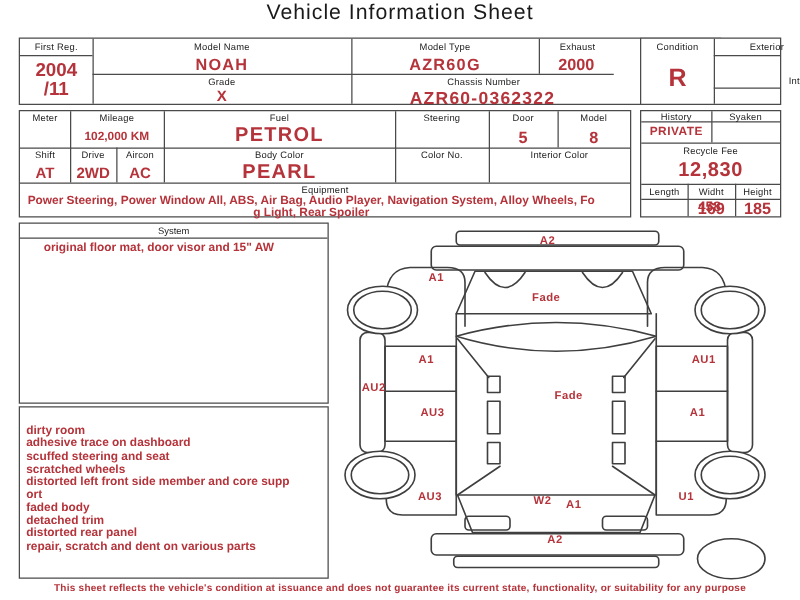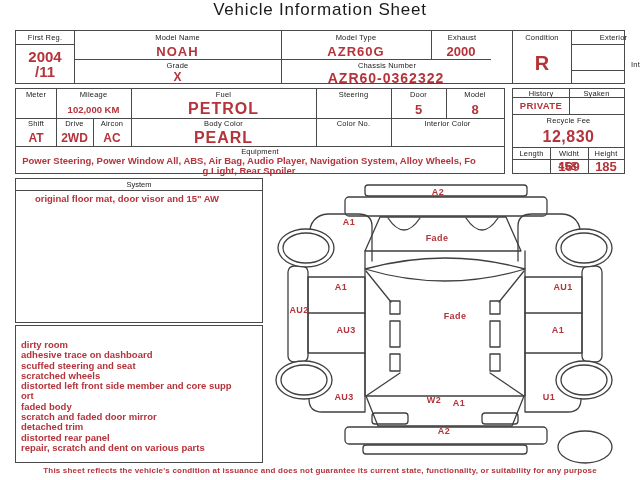--- a/index.html
+++ b/index.html
@@ -137,21 +137,20 @@
   </div>
 
   <div class="box" style="left:15px;top:325px;width:248px;height:138px;">
     <div class="abs" style="left:5px;top:14px;width:212px;">
         <div class="note-line">dirty room</div>
         <div class="note-line">adhesive trace on dashboard</div>
         <div class="note-line">scuffed steering and seat</div>
         <div class="note-line">scratched wheels</div>
         <div class="note-line">distorted left front side member and core support</div>
         <div class="note-line">faded body</div>
-        <div class="note-line">scratch and faded door mirror</div>
         <div class="note-line">detached trim</div>
         <div class="note-line">distorted rear panel</div>
         <div class="note-line">repair, scratch and dent on various parts</div>
       </div>
   </div>
 
   <div class="abs" style="left:265px;top:178px;width:375px;height:287px;">
     <svg width="375" height="287" viewBox="265 178 375 287">
       <g fill="none" stroke="#3f3f3f" stroke-width="1.3" stroke-linejoin="round" stroke-linecap="round">
 

